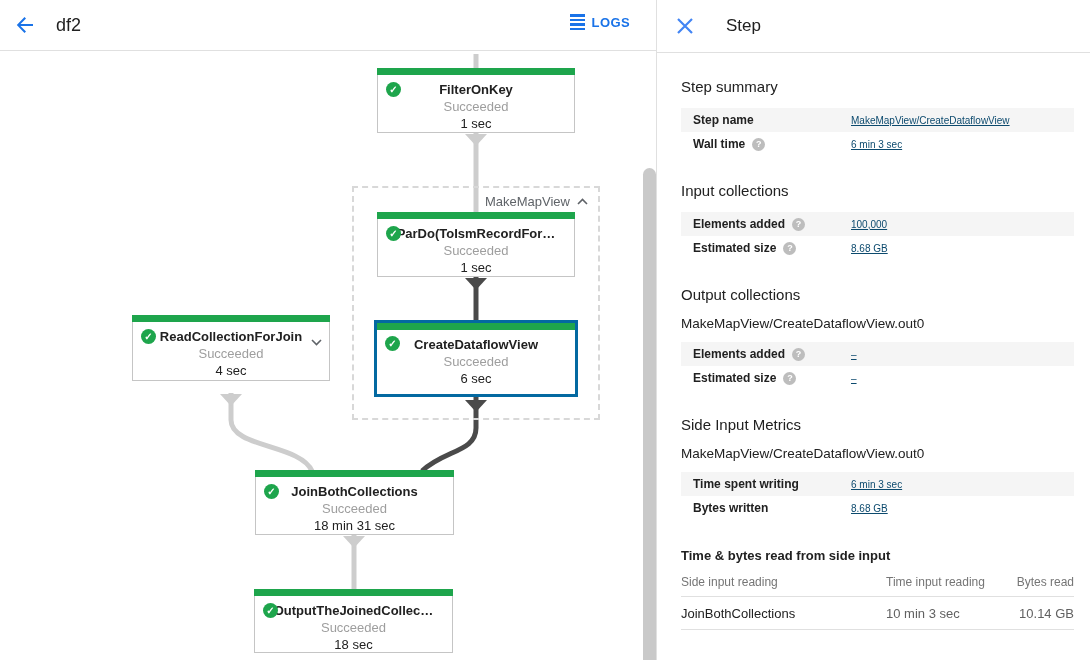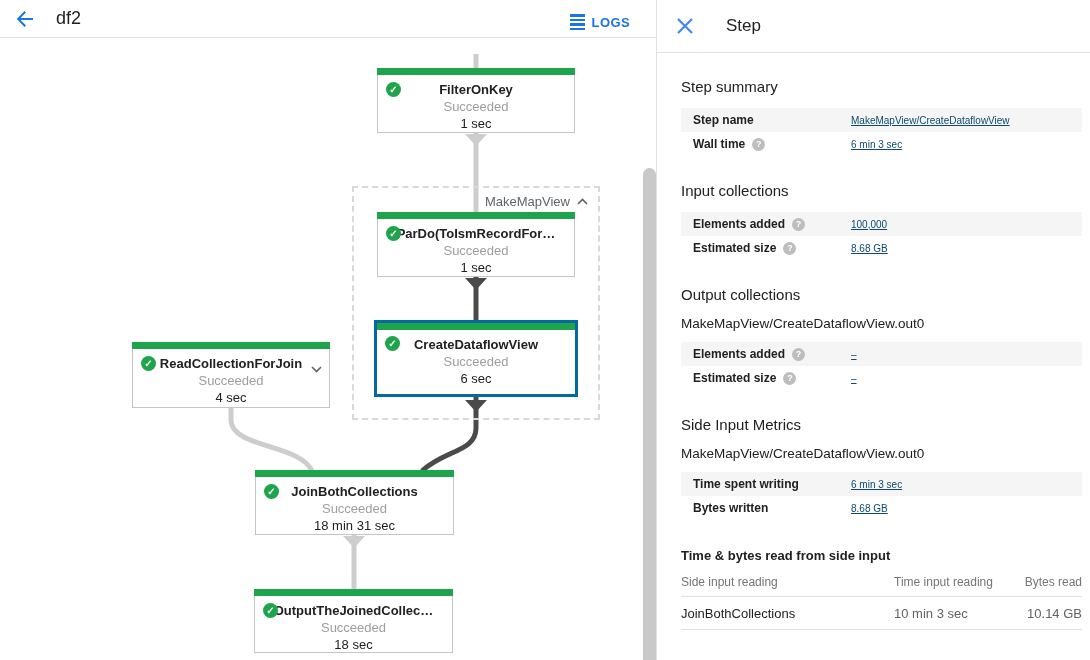--- a/index.html
+++ b/index.html
@@ -2,21 +2,21 @@
 <html><head>
 <meta charset="utf-8">
 <style>
   * { margin:0; padding:0; box-sizing:border-box; }
   html,body { width:1090px; height:660px; overflow:hidden; background:#fff;
     font-family:"Liberation Sans", sans-serif; color:#212121; }
   .app { display:flex; width:1090px; height:660px; }
 
   
   .left { position:relative; width:657px; height:660px; border-right:1px solid #e0e0e0; background:#fff; }
-  .toolbar { position:relative; height:38px; border-bottom:1px solid #e0e0e0; display:flex; align-items:center; background:#fff; }
+  .toolbar { position:relative; height:51px; border-bottom:1px solid #e0e0e0; display:flex; align-items:center; background:#fff; }
   .back-btn { width:30px; height:30px; margin-left:10px; border:none; background:transparent; cursor:pointer; display:flex; align-items:center; justify-content:center; }
   .job-title { font-size:18px; margin-left:16px; color:#212121; }
   .logs-btn { position:absolute; right:26px; top:14px; display:flex; align-items:flex-end; gap:7px; border:none; background:transparent; cursor:pointer; }
   .logs-icon { display:flex; flex-direction:column; gap:2px; }
   .logs-icon i { display:block; width:15px; height:2.5px; background:#1a73e8; }
   .logs-label { color:#1a73e8; font-size:13px; font-weight:bold; letter-spacing:.4px; }
   .edges { position:absolute; left:0; top:0; }
 
   .group-box { position:absolute; left:352px; top:186px; width:248px; height:234px;
     border:2px dashed #d8d8d8; background:transparent; }
@@ -37,21 +37,21 @@
 
   .vscrollbar { position:absolute; left:643px; top:168px; width:13px; height:492px;
     background:#c9c9c9; border-radius:7px 7px 0 0; }
 
   
   .right { position:relative; width:433px; height:660px; background:#fff; }
   .panel-header { height:53px; border-bottom:1px solid #e0e0e0; display:flex; align-items:center; }
   .close-btn { width:30px; height:30px; margin-left:13px; border:none; background:transparent; cursor:pointer; display:flex; align-items:center; justify-content:center; }
   .panel-title { font-size:17px; color:#212121; margin-left:26px; }
 
-  .panel-content { padding:25px 8px 0 24px; }
+  .panel-content { padding:25px 16px 0 24px; }
   .section-title { font-size:15px; font-weight:400; color:#212121; margin-bottom:13px; }
   .section { margin-bottom:26px; }
   .collection-name { font-size:13.5px; color:#212121; margin:2px 0 11px; }
   .kv { display:flex; align-items:center; height:24px; padding-left:12px; }
   .kv.shaded { background:#f5f5f5; }
   .kv-label { width:158px; display:flex; align-items:center; gap:7px; font-size:12px; font-weight:bold; color:#212121; }
   .help-icon { width:13px; height:13px; border-radius:50%; background:#bdbdbd; color:#fff;
     font-size:9px; font-weight:bold; line-height:13px; text-align:center; cursor:pointer; flex:0 0 13px; }
   .help-icon::after { content:"?"; }
   .kv-value { font-size:10px; color:#0c4a6e;text-decoration:underline; }
@@ -113,21 +113,21 @@
     </div>
 
     <div class="node selected" style="left:374px; top:320px; width:204px; height:77px;">
       <div class="bar"></div>
       <span class="check"></span>
       <div class="ttl">CreateDataflowView</div>
       <div class="sts">Succeeded</div>
       <div class="tm">6 sec</div>
     </div>
 
-    <div class="node" style="left:132px; top:342px; width:198px; height:66px;">
+    <div class="node" style="left:132px; top:315px; width:198px; height:66px;">
       <div class="bar"></div>
       <span class="check"></span>
       <span class="expander">
         <svg width="11" height="7" viewBox="0 0 11 7">
           <polyline points="1,1 5.5,5.5 10,1" fill="none" stroke="#5f6368" stroke-width="1.6"></polyline>
         </svg>
       </span>
       <div class="ttl">ReadCollectionForJoin</div>
       <div class="sts">Succeeded</div>
       <div class="tm">4 sec</div>

